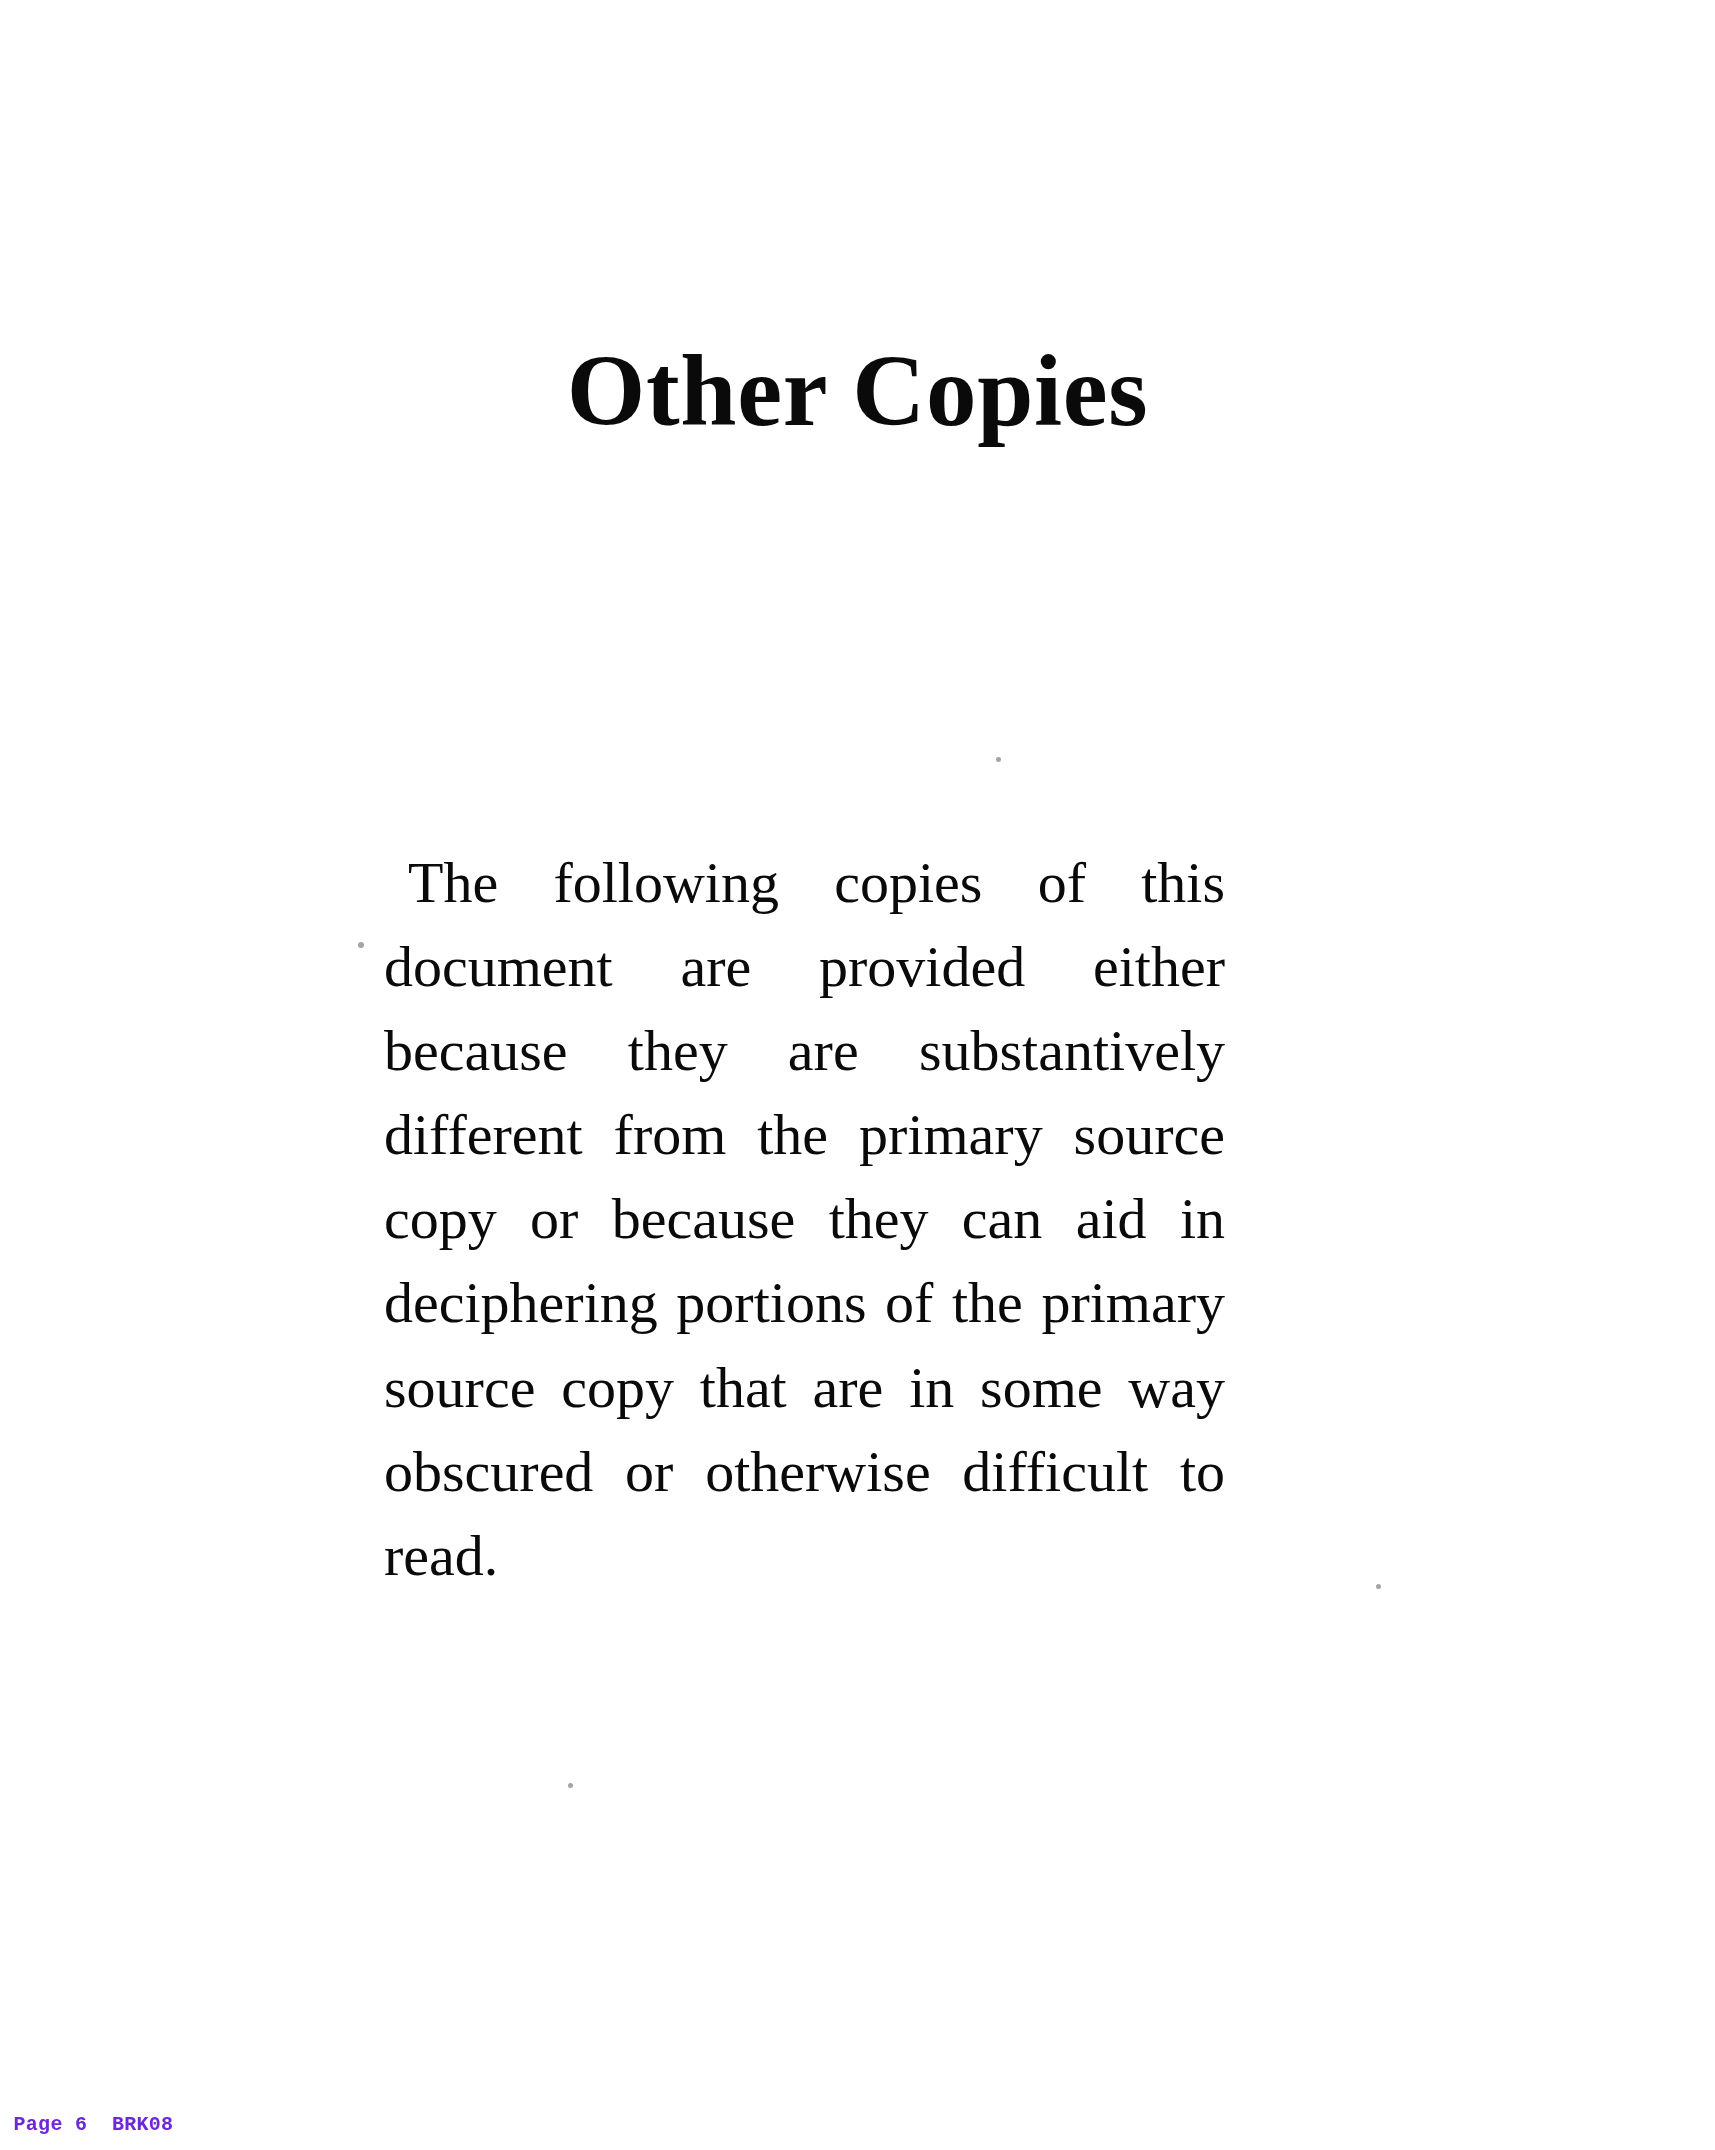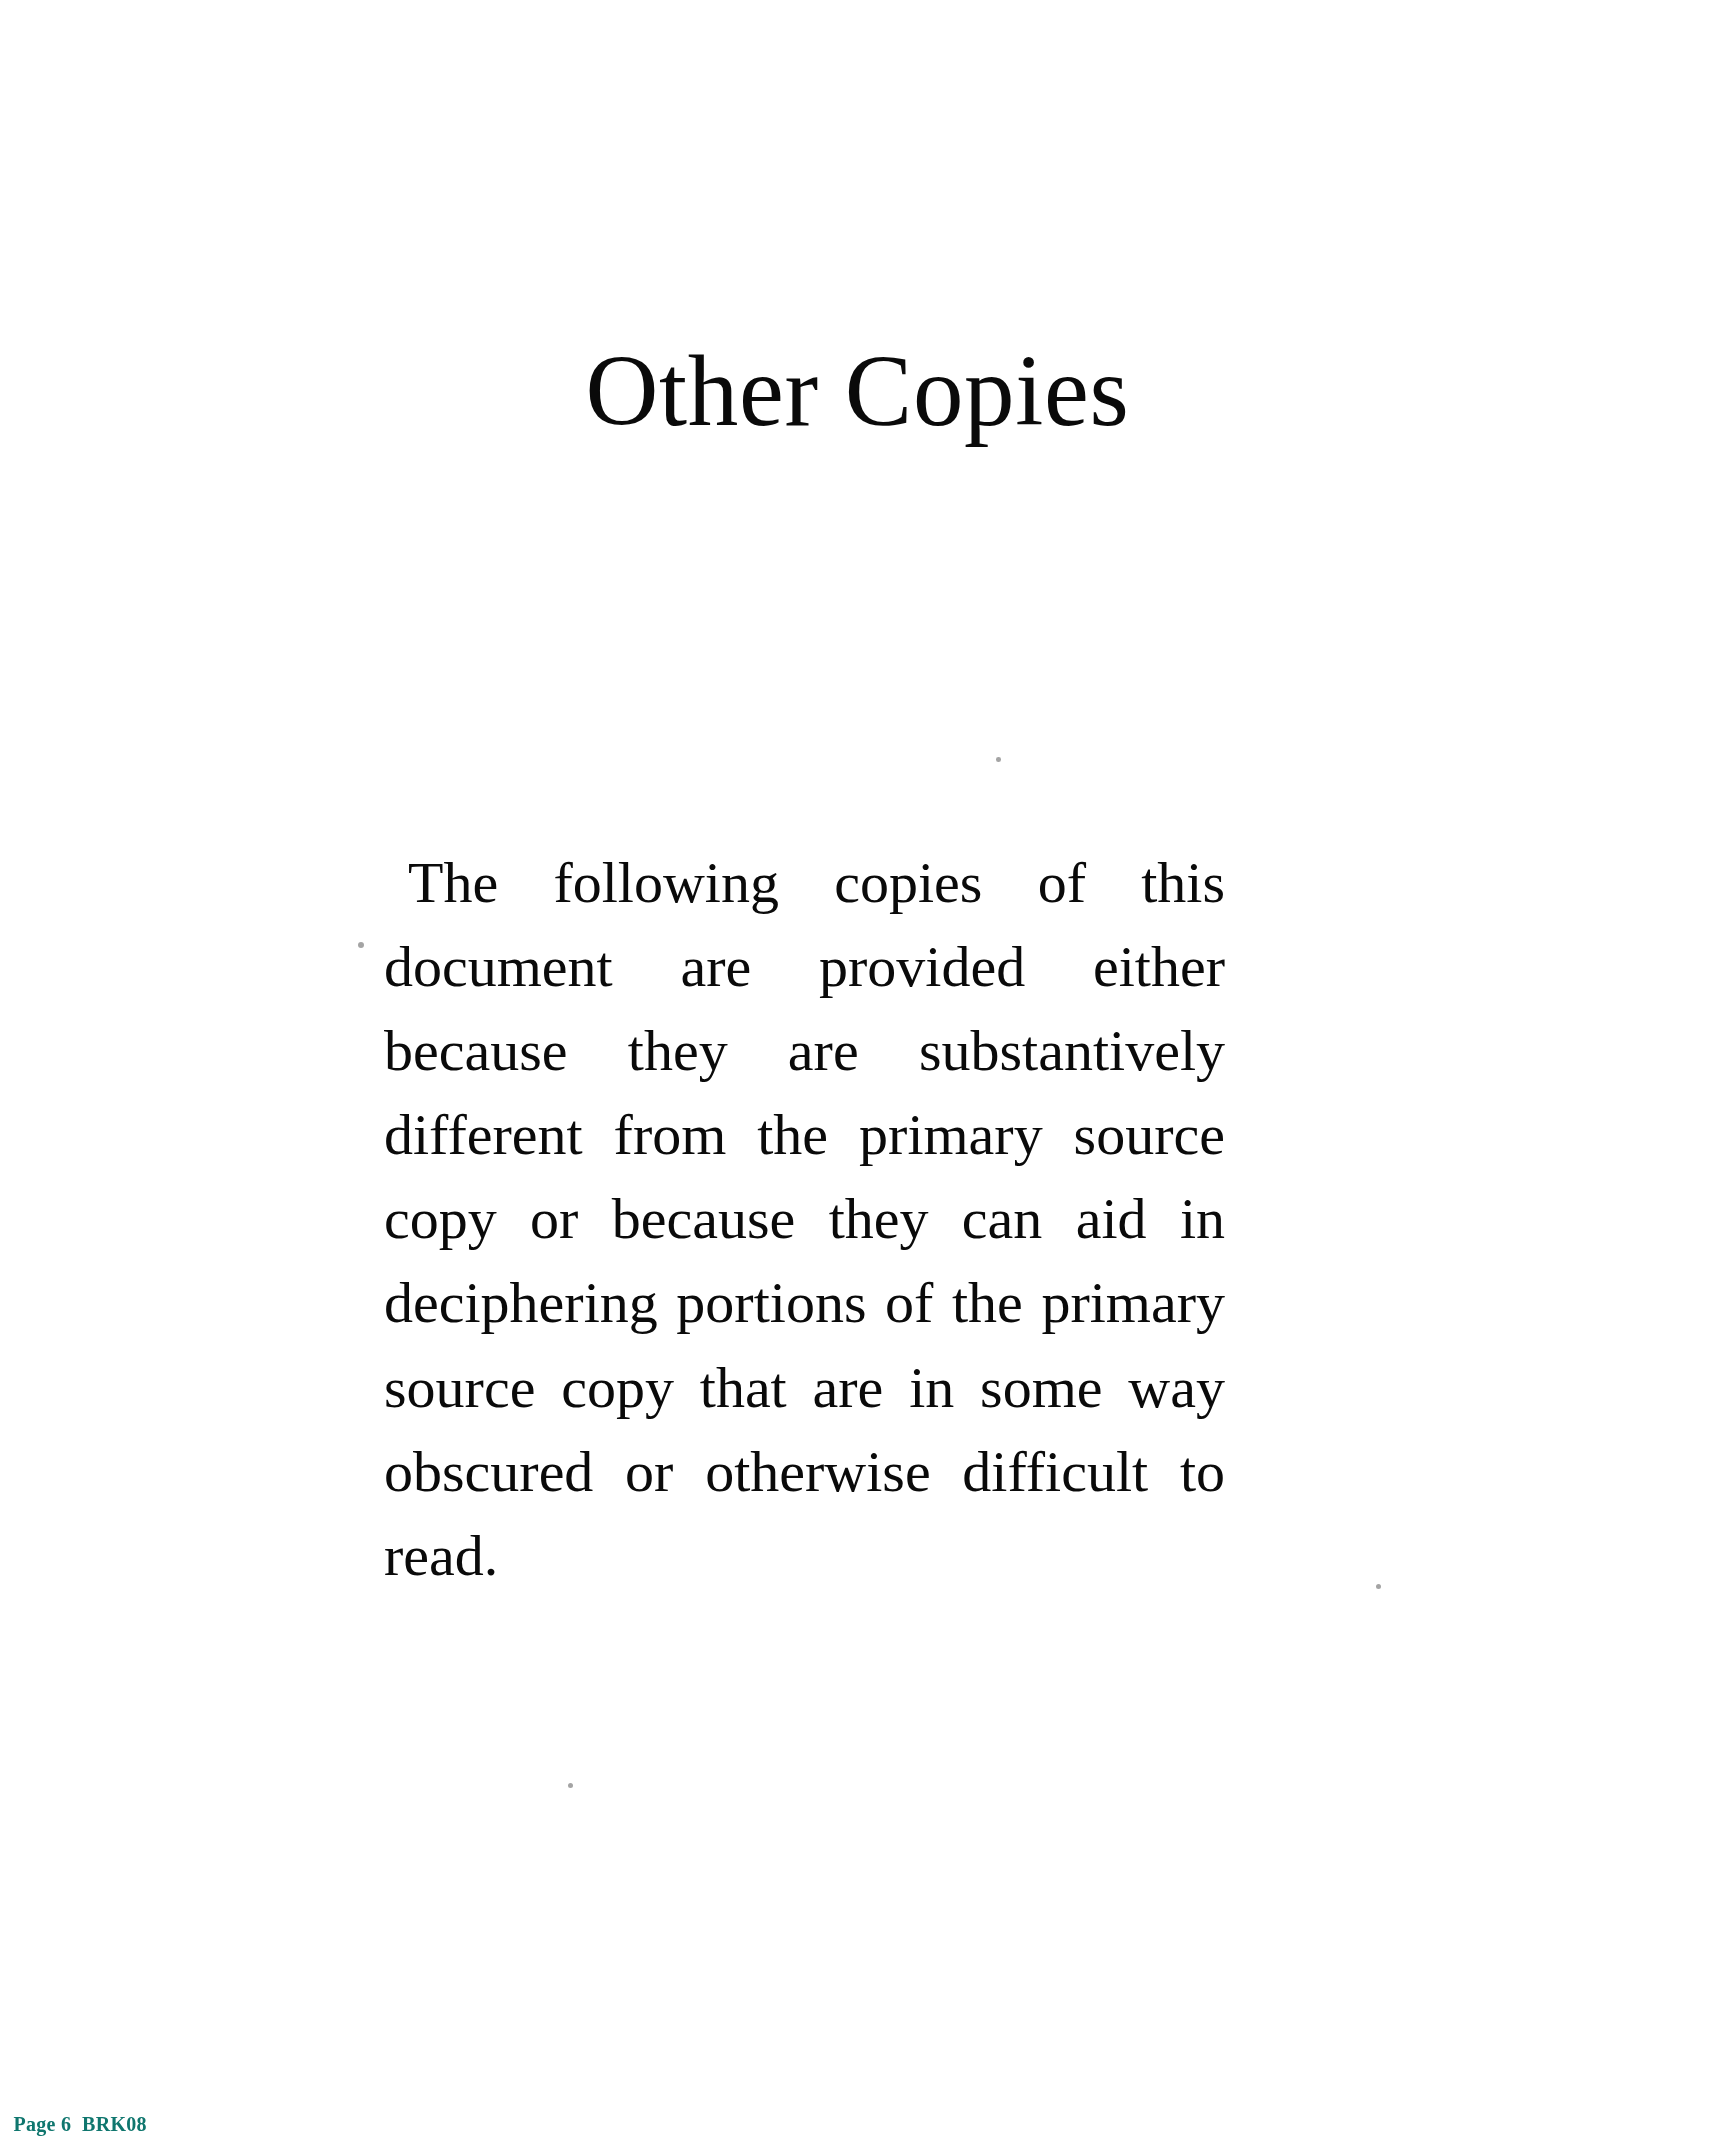--- a/index.html
+++ b/index.html
@@ -23,21 +23,21 @@
   }
 
   .doc-title {
     position: absolute;
     top: 336px;
     left: 0;
     width: 1715px;
     text-align: center;
     font-family: "Liberation Serif", serif;
     font-size: 101px;
-    font-weight: 400;
+    font-weight: 700;
     letter-spacing: 0.7px;
     line-height: 1.1;
     color: #0a0a0a;
   }
 
   .body-block {
     position: absolute;
     top: 824px;
     left: 367px;
     width: 875px;
@@ -50,25 +50,25 @@
   }
   .body-block p {
     margin: 17px;
     text-indent: 24px;
   }
 
   .footer {
     position: absolute;
     left: 13.5px;
     bottom: 15px;
-    font-family: Liberation Serif, serif;
+    font-family: Liberation Mono, monospace;
     font-size: 20px;
     font-weight: bold;
     letter-spacing: 0.3px;
-    color: #0f766e;
+    color: #6d28d9;
     white-space: pre;
   }
 
   
   .speck {
     position: absolute;
     background: #5a5a5a;
     border-radius: 50%;
     opacity: 0.55;
   }

